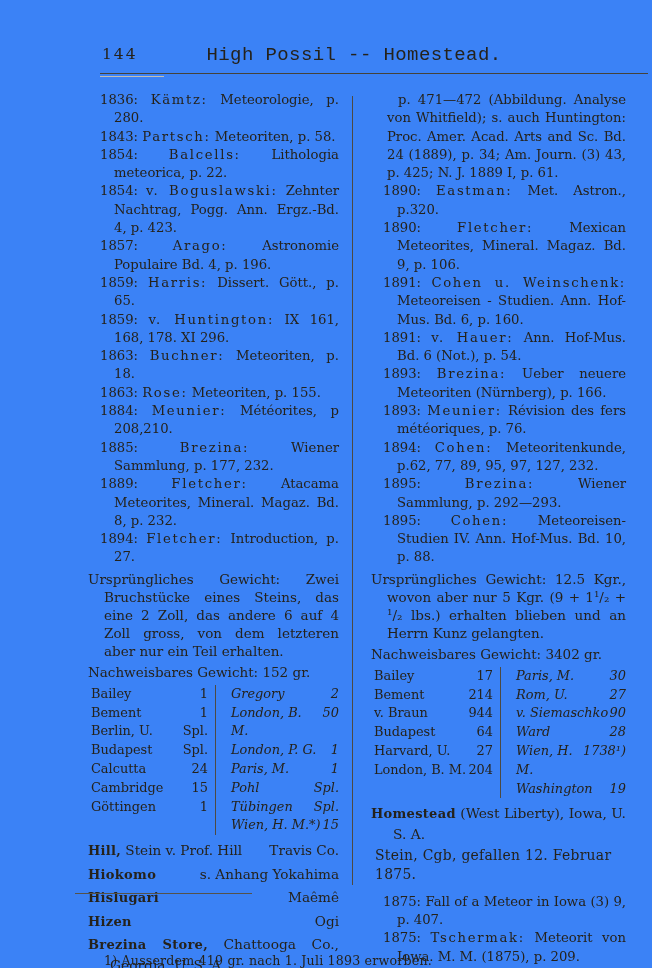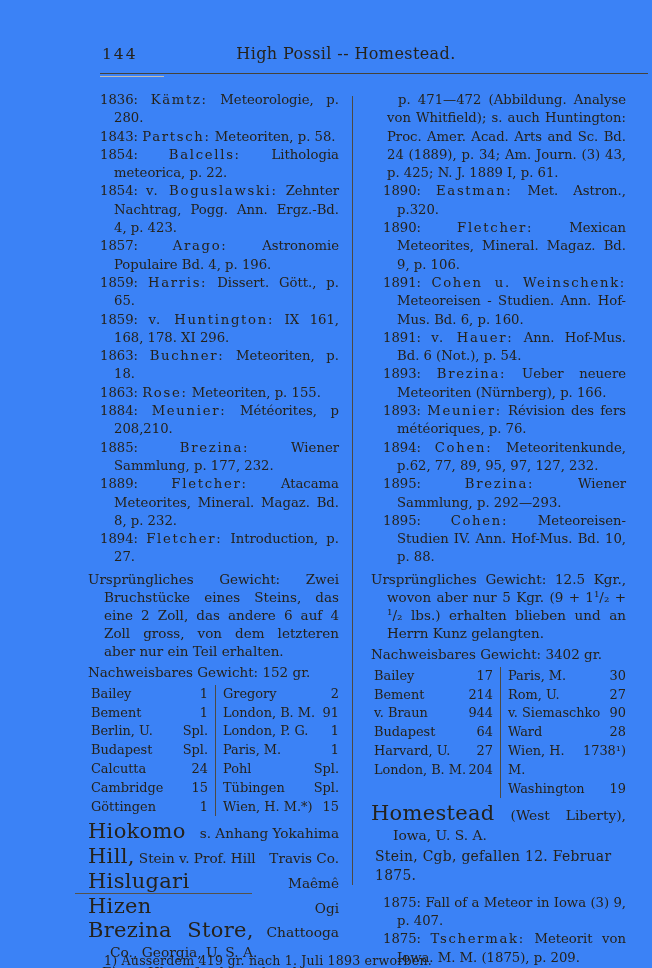--- a/index.html
+++ b/index.html
@@ -8,48 +8,48 @@
     background: #f6f4ee;
     font-family: "DejaVu Serif", "Liberation Serif", serif;
     color: #25221b;
   }
   .page {
     position: relative; width: 652px; height: 968px;
     background: #3b82f6; overflow: hidden;
   }
   
   .pagenum { position: absolute; top: 45px; left: 102px; font-size: 15.5px; letter-spacing: 2px; }
-  .title   { position: absolute; top: 44px; left: 346px; transform: translateX(-50%);
-             font-size: 16px; white-space: nowrap; letter-spacing: .4px; }
+  .title   { position: absolute; top: 44px; left: 354px; transform: translateX(-50%);
+             font-size: 19px; white-space: nowrap; letter-spacing: .4px; font-family: Liberation Mono, monospace; }
   .hrule   { position: absolute; top: 73px; left: 100px; width: 548px; height: 1px; background: #45423a; }
   .hrule-b { position: absolute; top: 76px; left: 100px; width: 64px; height: 1px; background: #c2beb2; }
   .vdivider{ position: absolute; left: 352px; top: 96px; width: 1px; height: 789px; background: #4d4a42; }
 
   
   .col { position: absolute; top: 91px; font-size: 13.2px; line-height: 18.3px; }
   .col-left  { left: 88px;  width: 251px; }
   .col-right { left: 371px; width: 255px; }
 
   .ref  { padding-left: 26px; text-indent: -14px; text-align: justify; }
   .cont { padding-left: 16px; text-indent: 11px;  text-align: justify; }
   .au   { letter-spacing: 1.7px; }
   .para { font-size: 13.5px; line-height: 18px; padding-left: 16px; text-indent: -16px;
           text-align: justify; margin-top: 3px; }
 
   .wtable { display: flex; margin: 4px 0 5px 0; padding-left: 3px;
             font-size: 12.9px; line-height: 18.8px; }
   .wt-half { width: 50%; }
   .wt-half.first  { padding-right: 7px; }
-  .wt-half.second { border-left: 1px solid #4d4a42; padding-left: 7px; }
+  .wt-half.second { border-left: 1px solid #4d4a42; padding-left: 15px; font-style: italic; }
   .trow { display: flex; justify-content: space-between; }
   .tv   { text-align: right; white-space: nowrap; }
 
   .hw-row { display: flex; justify-content: space-between; align-items: baseline;
             margin-top: 2px; line-height: 20.5px; }
-  .hw      { font-weight: 400; font-size: 21px; letter-spacing: .3px; }
+  .hw      { font-weight: 700; font-size: 13px; letter-spacing: .3px; }
   .hw-mid  { font-size: 13.6px; }
   .hw-right{ font-size: 13.6px; text-align: right; }
   .hw-para { margin-top: 2px; padding-left: 22px; text-indent: -22px;
              font-size: 13.8px; line-height: 20px; text-align: justify; }
   .plain   { padding-left: 14px; margin-top: 2px; font-size: 13.4px; }
   .plain-tight { padding-left: 4px; margin-top: 2px; font-size: 13.9px; letter-spacing: .3px; }
   .gap-s { margin-top: 10px; }
 
   
   .foot-rule { position: absolute; top: 893px; left: 75px; width: 177px; height: 1px; background: #55524a; }
@@ -115,21 +115,21 @@
             <span class="tv">1</span>
           </div>
       </div>
       <div class="wt-half second">
         <div class="trow">
             <span class="tn">Gregory</span>
             <span class="tv">2</span>
           </div>
         <div class="trow">
             <span class="tn">London, B. M.</span>
-            <span class="tv">91</span>
+            <span class="tv">50</span>
           </div>
         <div class="trow">
             <span class="tn">London, P. G.</span>
             <span class="tv">1</span>
           </div>
         <div class="trow">
             <span class="tn">Paris, M.</span>
             <span class="tv">1</span>
           </div>
         <div class="trow">
@@ -141,26 +141,26 @@
             <span class="tv">Spl.</span>
           </div>
         <div class="trow">
             <span class="tn">Wien, H. M.*)</span>
             <span class="tv">15</span>
           </div>
       </div>
     </div>
 
     <div class="hw-row">
+      <span><span class="hw">Hill,</span> <span class="hw-mid">Stein v. Prof. Hill</span></span>
+      <span class="hw-right">Travis Co.</span>
+    </div>
+    <div class="hw-row">
       <span class="hw">Hiokomo</span>
       <span class="hw-right">s. Anhang Yokahima</span>
-    </div>
-    <div class="hw-row">
-      <span><span class="hw">Hill,</span> <span class="hw-mid">Stein v. Prof. Hill</span></span>
-      <span class="hw-right">Travis Co.</span>
     </div>
     <div class="hw-row">
       <span class="hw">Hislugari</span>
       <span class="hw-right">Maêmê</span>
     </div>
     <div class="hw-row">
       <span class="hw">Hizen</span>
       <span class="hw-right">Ogi</span>
     </div>
     <p class="hw-para"><span class="hw">Brezina Store,</span> <span>Chattooga Co., Georgia, U. S. A.</span></p>

